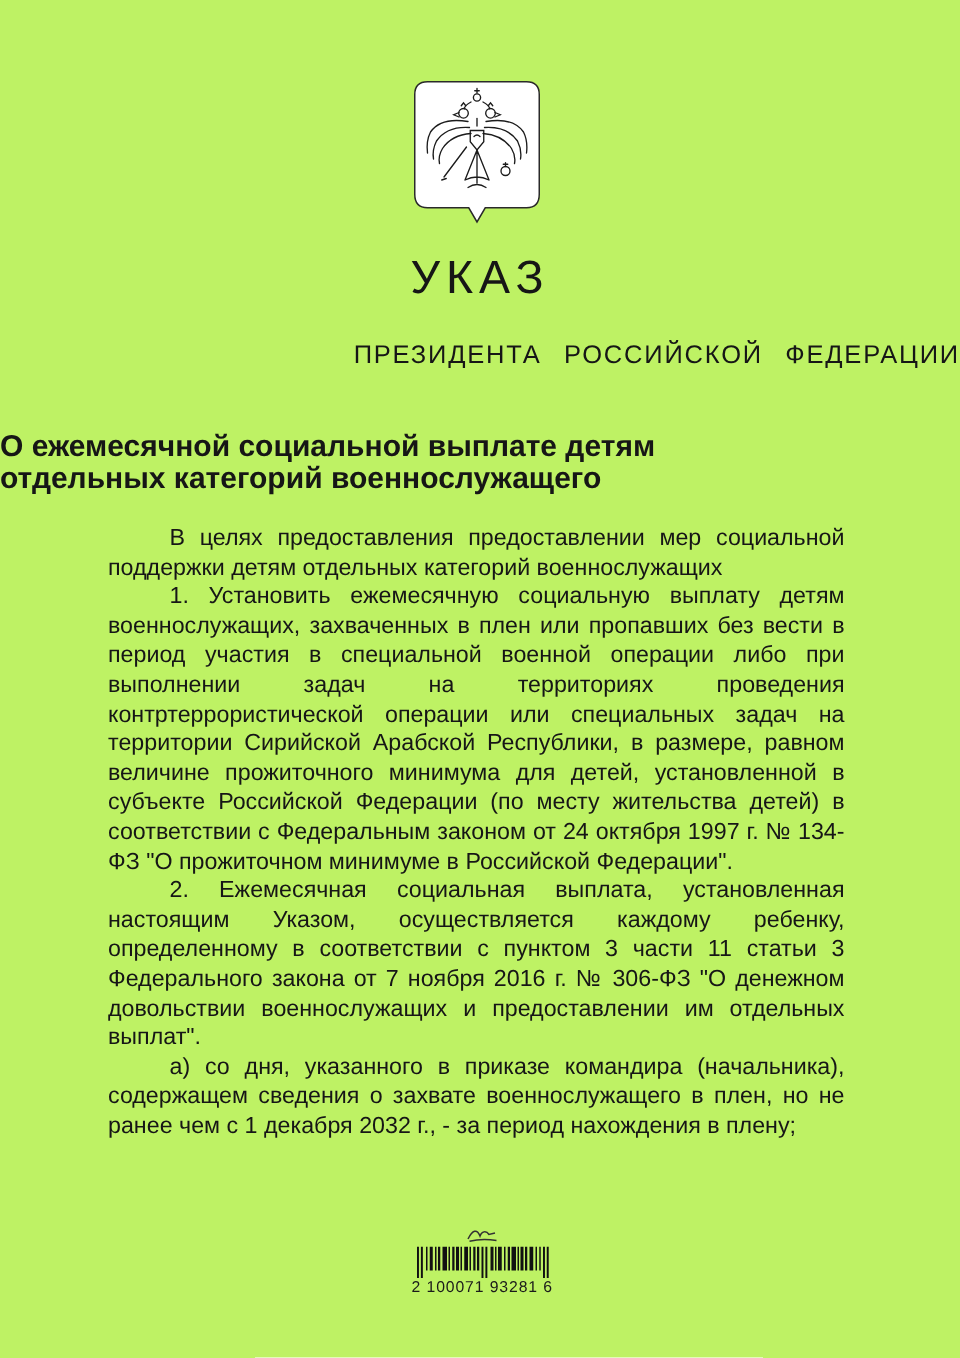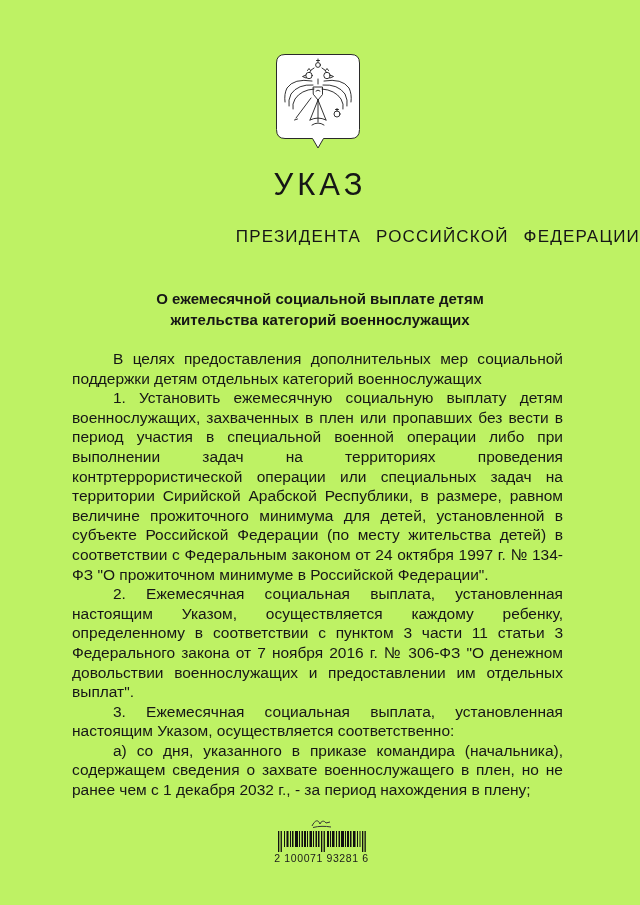--- a/index.html
+++ b/index.html
@@ -38,23 +38,22 @@
     font-size: 17px;
     letter-spacing: 1.2px;
     word-spacing: 9px;
     margin-top: 20px;
   }
   .decree-subject {
     position: absolute;
     top: 288px;
     left: 0;
     width: 100%;
-    text-align: center;
     font-weight: bold;
-    font-size: 15px;
+    font-size: 20px;
     line-height: 21px;
   }
   .decree-body {
     position: absolute;
     top: 349px;
     left: 72px;
     width: 491px;
     font-size: 15.5px;
     line-height: 19.6px;
     text-align: justify;
@@ -113,28 +112,27 @@
         <path d="M61 57 v-2.5 M59.5 55.5 h3"></path>
       </g>
     </svg>
   </div>
 
   <div class="decree-title">УКАЗ</div>
   <div class="decree-issuer">ПРЕЗИДЕНТА РОССИЙСКОЙ ФЕДЕРАЦИИ</div>
 
   <div class="decree-subject">
     <div>О ежемесячной социальной выплате детям</div>
-    <div>жительства категорий военнослужащих</div>
+    <div>отдельных категорий военнослужащего</div>
   </div>
 
   <div class="decree-body">
-    <p>В целях предоставления дополнительных мер социальной поддержки детям отдельных категорий военнослужащих</p>
+    <p>В целях предоставления предоставлении мер социальной поддержки детям отдельных категорий военнослужащих</p>
     <p>1. Установить ежемесячную социальную выплату детям военнослужащих, захваченных в плен или пропавших без вести в период участия в специальной военной операции либо при выполнении задач на территориях проведения контртеррористической операции или специальных задач на территории Сирийской Арабской Республики, в размере, равном величине прожиточного минимума для детей, установленной в субъекте Российской Федерации (по месту жительства детей) в соответствии с Федеральным законом от 24 октября 1997 г. № 134-ФЗ "О прожиточном минимуме в Российской Федерации".</p>
     <p>2. Ежемесячная социальная выплата, установленная настоящим Указом, осуществляется каждому ребенку, определенному в соответствии с пунктом 3 части 11 статьи 3 Федерального закона от 7 ноября 2016 г. № 306-ФЗ "О денежном довольствии военнослужащих и предоставлении им отдельных выплат".</p>
-    <p>3. Ежемесячная социальная выплата, установленная настоящим Указом, осуществляется соответственно:</p>
     <p>а) со дня, указанного в приказе командира (начальника), содержащем сведения о захвате военнослужащего в плен, но не ранее чем с 1 декабря 2032 г., - за период нахождения в плену;</p>
   </div>
 
   <div class="barcode-block">
     <svg class="barcode-mark" width="26" height="12" viewBox="0 0 26 12" aria-hidden="true">
       <path d="M3 8 C6 2 9 1 11 6 C12 3 15 2 17 5 L21 4 M4 9.5 C10 8 16 8 22 9" stroke="#333" fill="none" stroke-width="1"></path>
     </svg>
     <svg width="88" height="21" viewBox="0 0 88 21" aria-hidden="true">
       <g fill="#111">
         <rect x="0" y="0" width="1.3" height="21"></rect>

